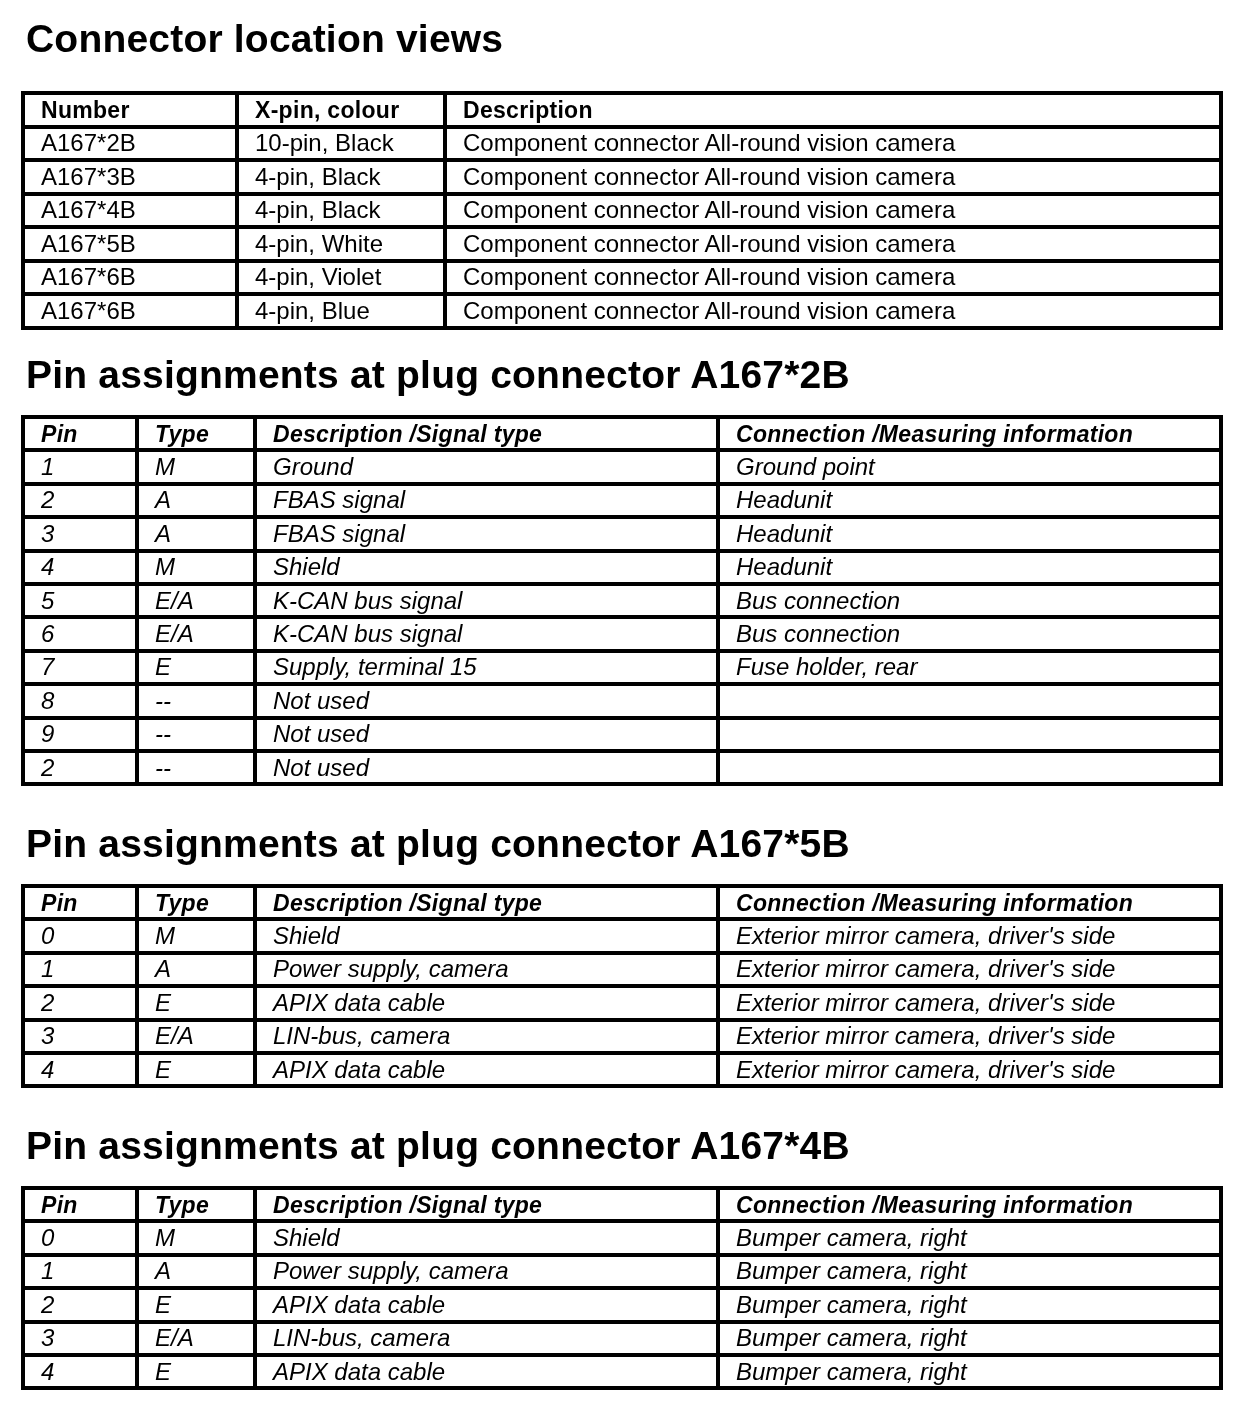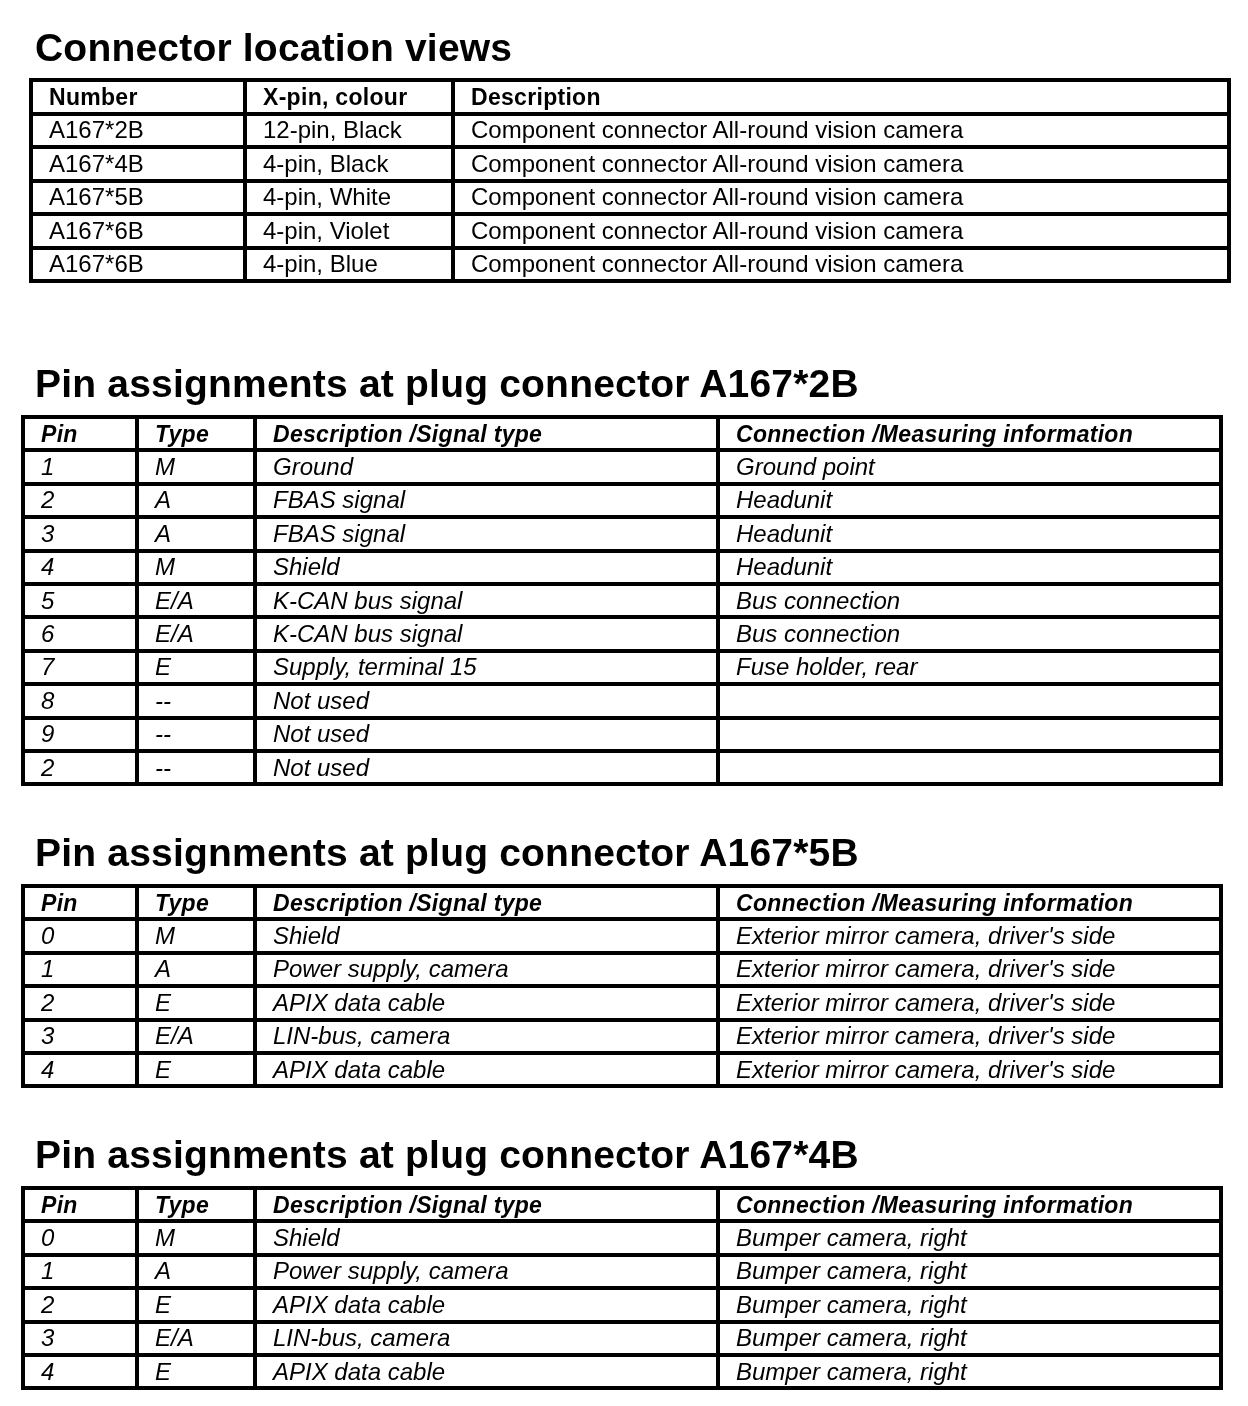--- a/index.html
+++ b/index.html
@@ -11,21 +11,21 @@
       width: 1248px;
       height: 1406px;
       position: relative;
       overflow: hidden;
       font-family: "Liberation Sans", sans-serif;
       color: #000000;
     }
     .section-title {
       position: absolute;
       left: 22px;
-      margin: 13px;
+      margin: 4px;
       font-family: "Liberation Sans", sans-serif;
       font-weight: bold;
       font-size: 39px;
       line-height: 44px;
       letter-spacing: 0.2px;
       white-space: nowrap;
     }
     table.grid {
       position: absolute;
       left: 21px;
@@ -46,21 +46,21 @@
       line-height: 24px;
     }
     table.grid th {
       font-weight: bold;
       font-size: 23px;
       letter-spacing: 0.3px;
     }
     table.grid td { font-weight: normal; }
 
     
-    #t-locations { top: 78px; margin-left: 8px; }
+    #t-locations { top: 91px; }
     #t-locations tr { height: 33.5px; }
 
     
     #t-pins-2b { top: 415px; }
     #t-pins-3b { top: 884px; }
     #t-pins-4b { top: 1186px; }
     .pins tr { height: 33.4px; font-style: italic; }
 
     #title-locations { top: 13px; }
     #title-pins-2b { top: 349px; }
@@ -80,21 +80,26 @@
   <thead>
       <tr>
         <th>Number</th>
         <th>X-pin, colour</th>
         <th>Description</th>
       </tr>
     </thead>
   <tbody>
       <tr>
         <td>A167*2B</td>
-        <td>12-pin, Black</td>
+        <td>10-pin, Black</td>
+        <td>Component connector All-round vision camera</td>
+      </tr>
+      <tr>
+        <td>A167*3B</td>
+        <td>4-pin, Black</td>
         <td>Component connector All-round vision camera</td>
       </tr>
       <tr>
         <td>A167*4B</td>
         <td>4-pin, Black</td>
         <td>Component connector All-round vision camera</td>
       </tr>
       <tr>
         <td>A167*5B</td>
         <td>4-pin, White</td>

